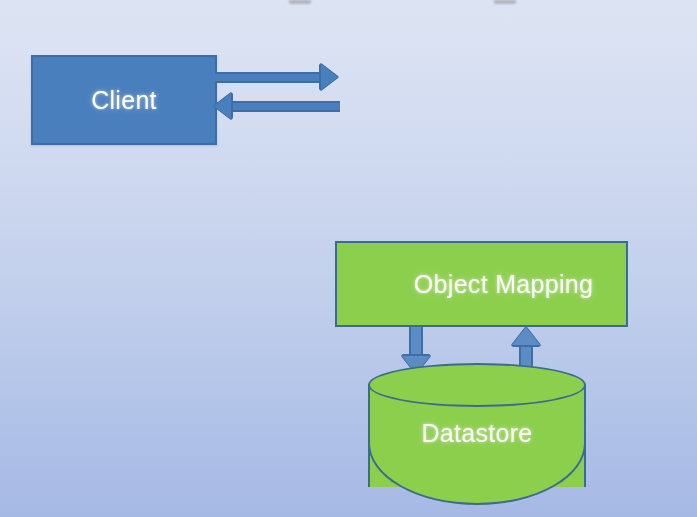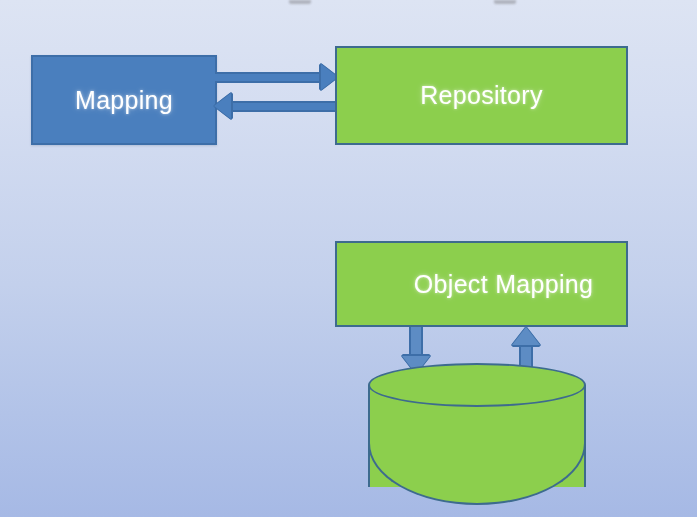--- a/index.html
+++ b/index.html
@@ -196,51 +196,51 @@
 </style>
 </head>
 <body>
 
 <div id="canvas">
 
   <div class="title-crumb" style="left:289px; width:22px;"></div>
   <div class="title-crumb" style="left:494px; width:22px;"></div>
 
   <div class="client-box">
-    <span class="node-label">Mapping</span>
+    <span class="node-label">Client</span>
   </div>
 
   <div class="arrow-h arrow-to-repo">
     <div class="shaft"></div>
     <div class="head right"></div>
   </div>
 
   <div class="arrow-h arrow-from-repo">
     <div class="shaft"></div>
     <div class="head left"></div>
   </div>
 
   <div class="stack">
-    <div class="stack-cell cell-repository">
-      <span class="node-label">Repository</span>
-    </div>
     <div class="stack-cell cell-objectmap">
       <span class="node-label">Object Mapping</span>
     </div>
   </div>
 
   <div class="arrow-v arrow-write">
     <div class="shaft"></div>
     <div class="head down"></div>
   </div>
 
   <div class="arrow-v arrow-read">
     <div class="shaft"></div>
     <div class="head up"></div>
   </div>
 
   <div class="cylinder">
     <div class="cyl-body"></div>
     <div class="cyl-bottom"></div>
     <div class="cyl-top"></div>
+    <div class="cyl-label">
+      <span class="node-label">Datastore</span>
+    </div>
   </div>
 
 </div>
 
 </body></html>

